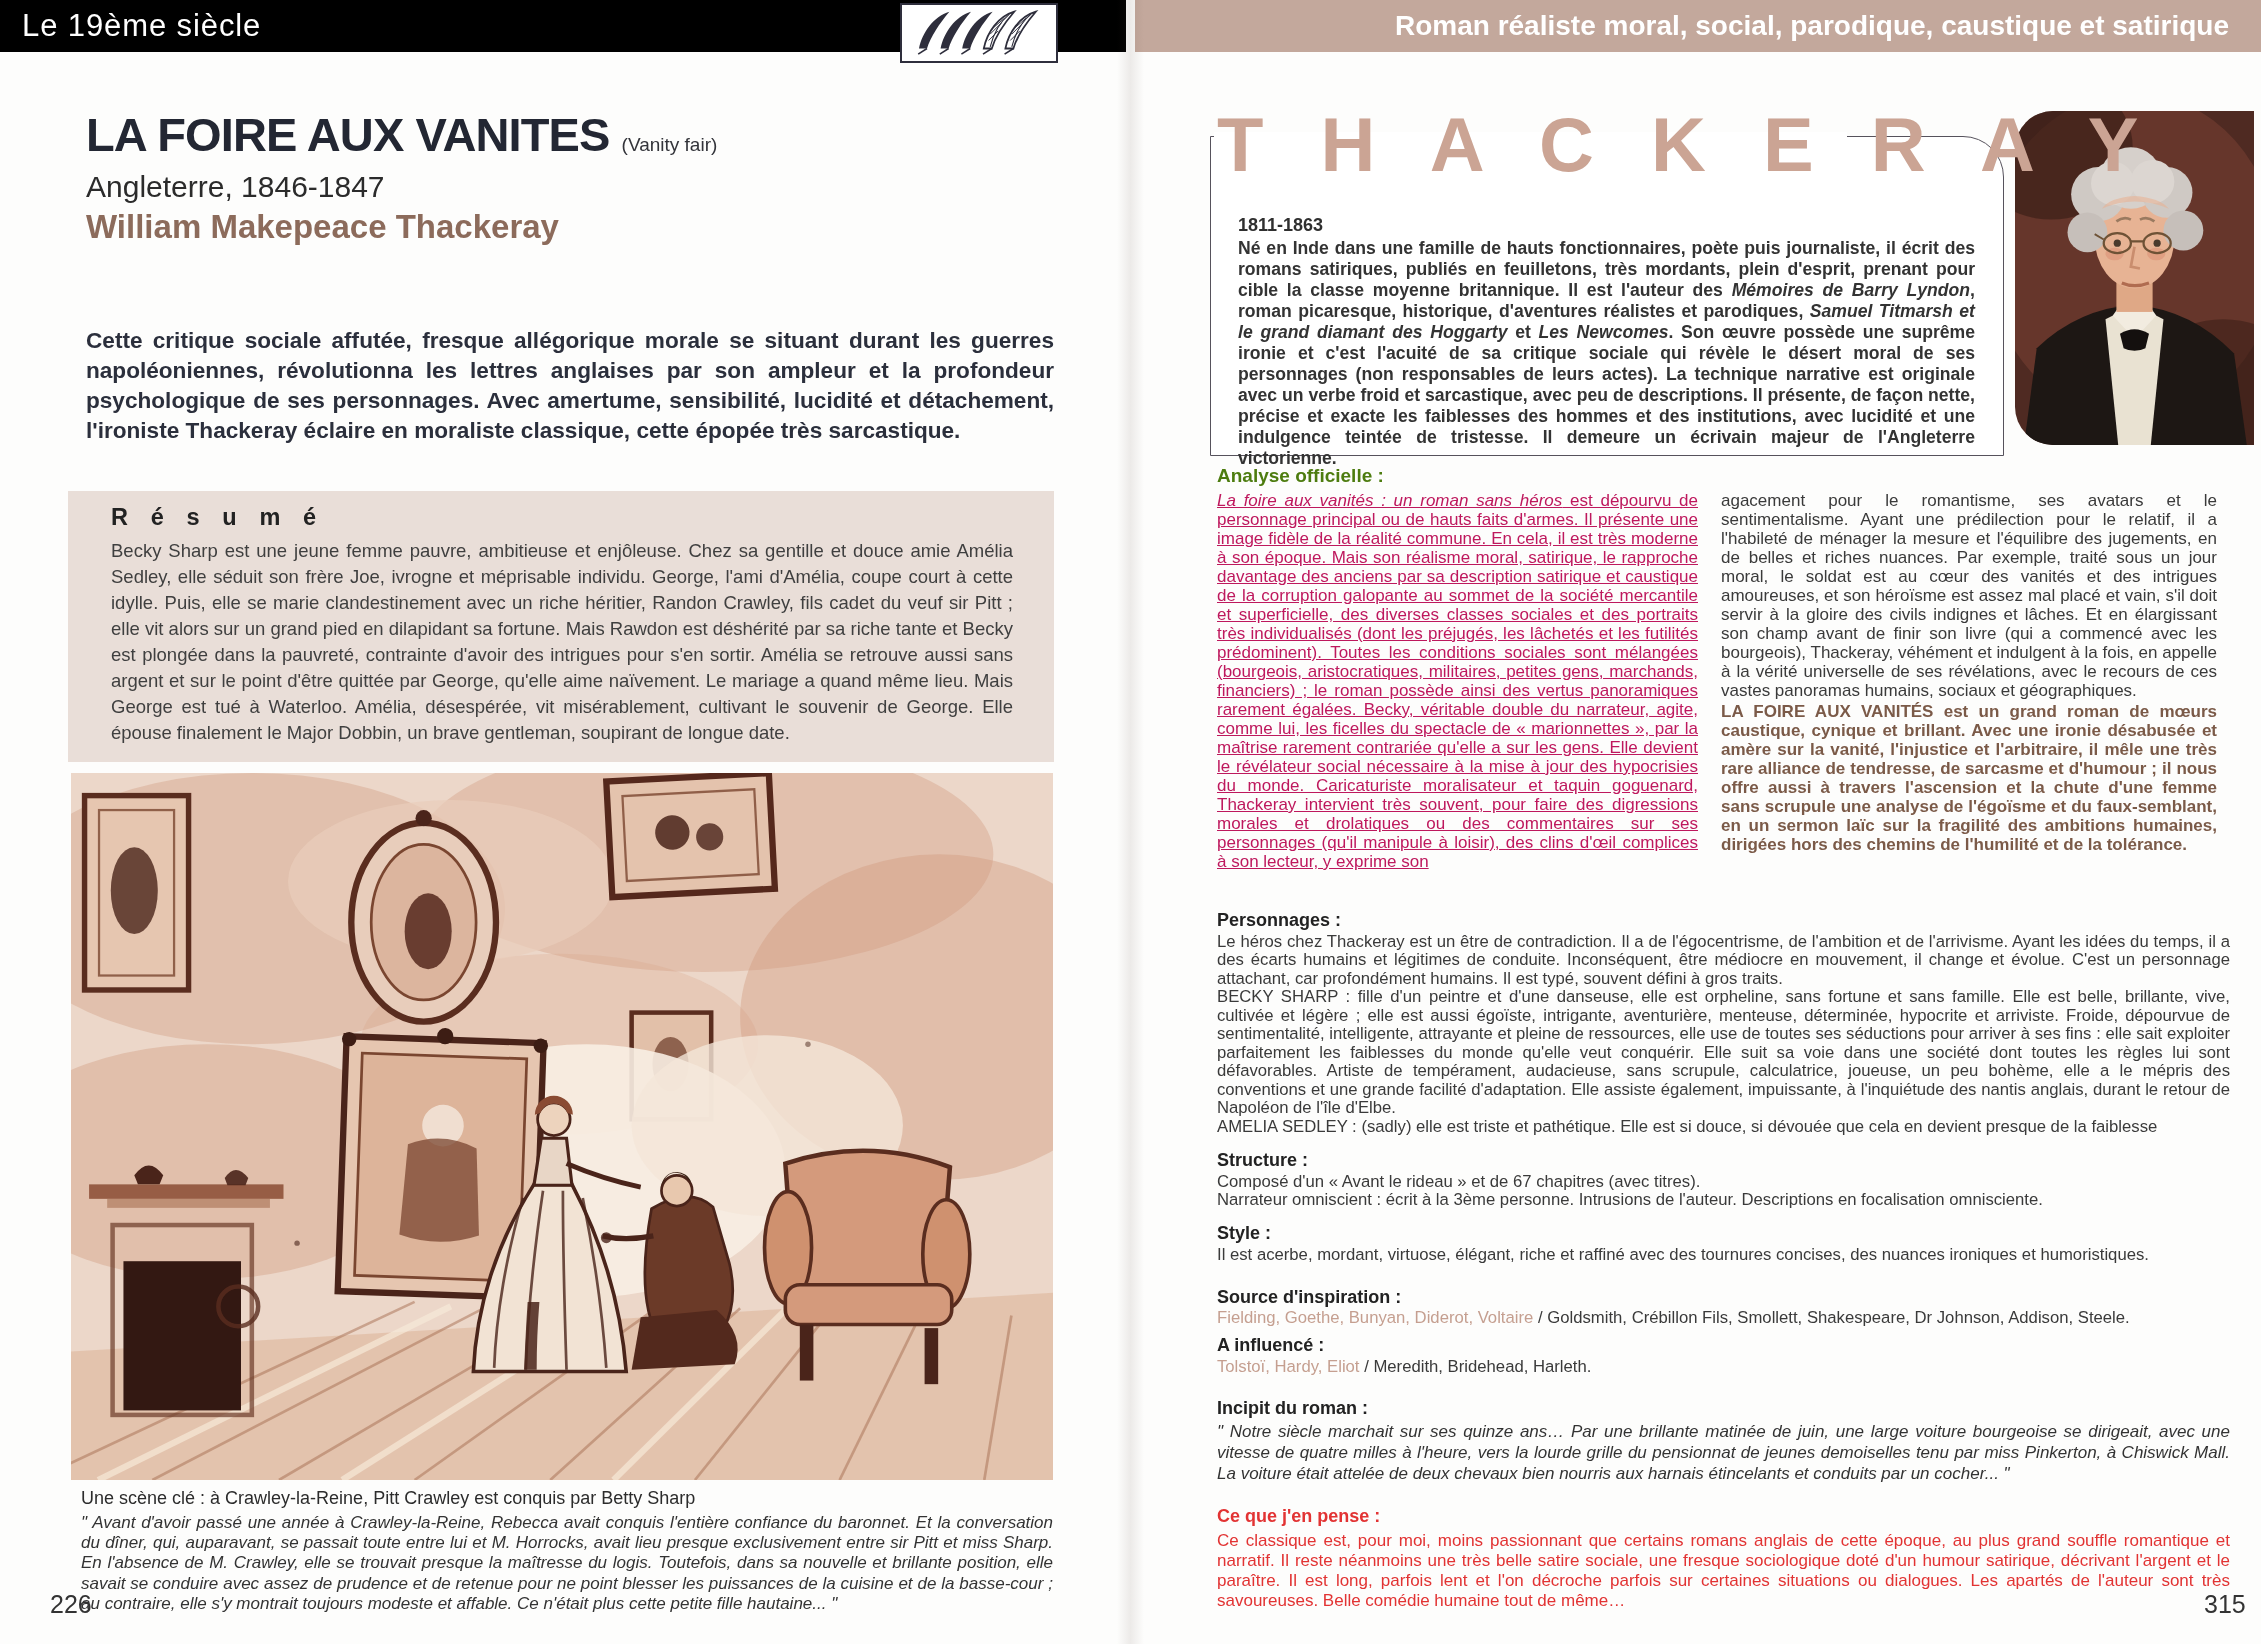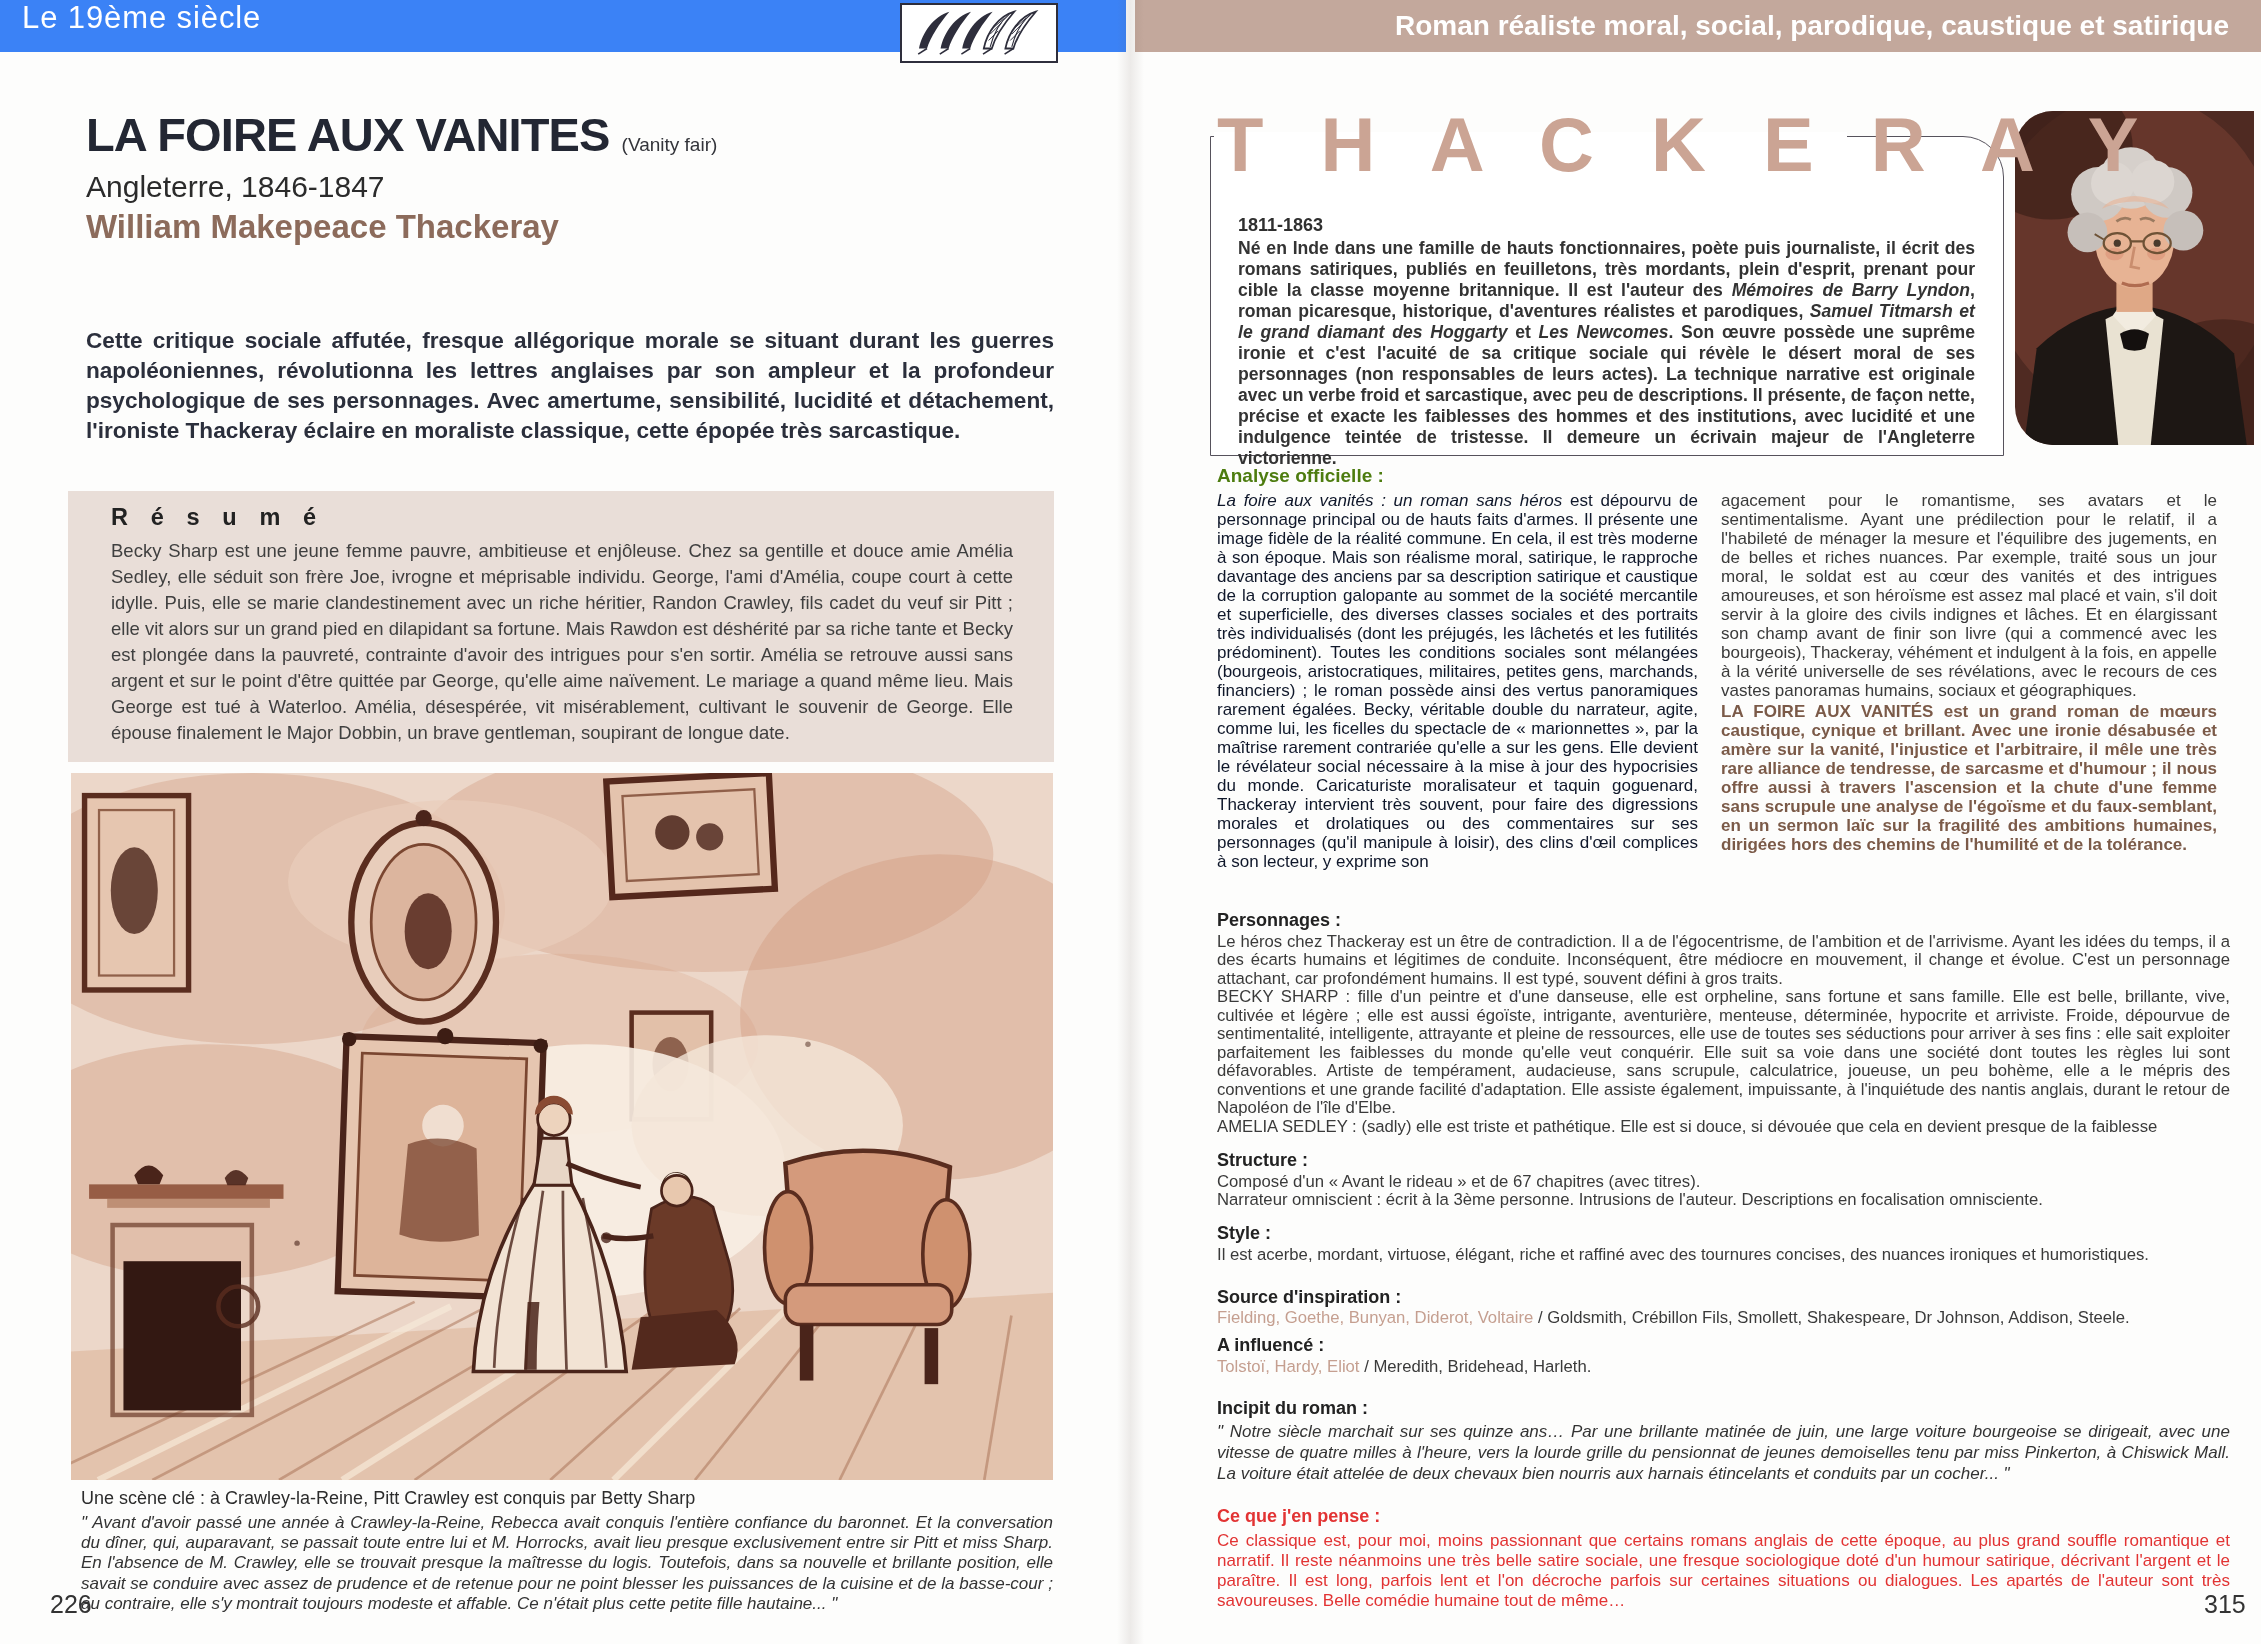--- a/index.html
+++ b/index.html
@@ -1,20 +1,20 @@
 <!DOCTYPE html>
 <html style="font-size:14.5px"><head>
 <meta charset="utf-8">
 <style>
   html,body{margin:0;padding:0;background:#ffffff;}
   #root{position:relative;width:2262px;height:1645px;background:#fdfdfc;overflow:hidden;
         font-family:"Liberation Sans",sans-serif;color:#3b3b3b;}
   .abs{position:absolute;}
   
-  .bar-left{left:0;top:0;width:1126px;height:52px;background:#3b82f6;display:flex;align-items:flex-start;}
+  .bar-left{left:0;top:0;width:1126px;height:52px;background:#000000;display:flex;align-items:center;}
   .bar-left span{color:#ffffff;font-size:31px;font-weight:400;padding-left:22px;letter-spacing:0.9px;}
   .bar-right{left:1135px;top:0;width:1126px;height:52px;background:#c3a89c;display:flex;align-items:center;justify-content:flex-end;}
   .bar-right span{color:#ffffff;font-size:28px;font-weight:bold;padding-right:32px;}
   .logo-box{left:900px;top:2.7px;width:154px;height:56px;background:#ffffff;border:2.7px solid #2e2e3c;
             display:flex;align-items:center;justify-content:center;z-index:3;}
   .gutter{left:1117px;top:0;width:27px;height:1645px;
           background:linear-gradient(to right,rgba(0,0,0,0) 0%,rgba(90,70,60,0.10) 50%,rgba(0,0,0,0) 100%);}
   
   .title-main{left:86px;top:107px;font-size:47px;font-weight:bold;color:#232733;letter-spacing:-0.9px;}
   .title-sub{font-size:19px;font-weight:400;color:#33343a;letter-spacing:0;}
@@ -37,21 +37,21 @@
   .bio-box{left:1210px;top:136px;width:792px;height:318px;background:#ffffff;
            border:1.8px solid #56525c;border-radius:0 41px 0 0;z-index:1;}
   .bio-patch{left:1214px;top:132px;width:633px;height:9px;background:#ffffff;z-index:2;}
   .thack-title{left:1217px;top:101px;font-size:76px;font-weight:bold;color:#cba494;letter-spacing:18px;z-index:3;white-space:nowrap;}
   .bio-content{left:1238px;top:215px;width:737px;z-index:2;font-weight:bold;}
   .bio-dates{font-size:18px;color:#2f2f2f;margin-bottom:1.8px;}
   .bio-text{font-size:17.6px;line-height:21px;color:#333333;text-align:justify;}
   .bio-text .it{font-style:italic;}
   .portrait{left:2015px;top:111px;width:239px;height:334px;border-radius:38px 0 0 38px;overflow:hidden;z-index:2;}
   .analyse-head{left:1217px;top:465px;font-size:19px;font-weight:bold;color:#4d7c0f;}
-  .col1{left:1217px;top:491px;width:481px;font-size:17px;line-height:19px;text-align:justify;color:#0f172a;}
+  .col1{left:1217px;top:491px;width:481px;font-size:17px;line-height:19px;text-align:justify;color:#be185d;text-decoration:underline;}
   .col1 .it{font-style:italic;}
   .col2{left:1721px;top:491px;width:496px;font-size:17px;line-height:19px;text-align:justify;color:#3a3a3a;}
   .col2-bold{font-weight:bold;color:#7b5a48;margin-top:1.8px;}
   .lower{left:1217px;top:910px;width:1013px;}
   .sec-head{font-size:18px;font-weight:bold;color:#222222;margin:0 0 1.8px 0;}
   .sec-body{font-size:16.7px;line-height:18.5px;color:#3a3a3a;text-align:justify;}
   .mt{margin-top:13.6px;}
   .mt-lg{margin-top:22px;}
   .pink{color:#c59f90;}
   .opinion-head{font-size:18px;font-weight:bold;color:#e23333;margin:0 0 3.6px 0;}

